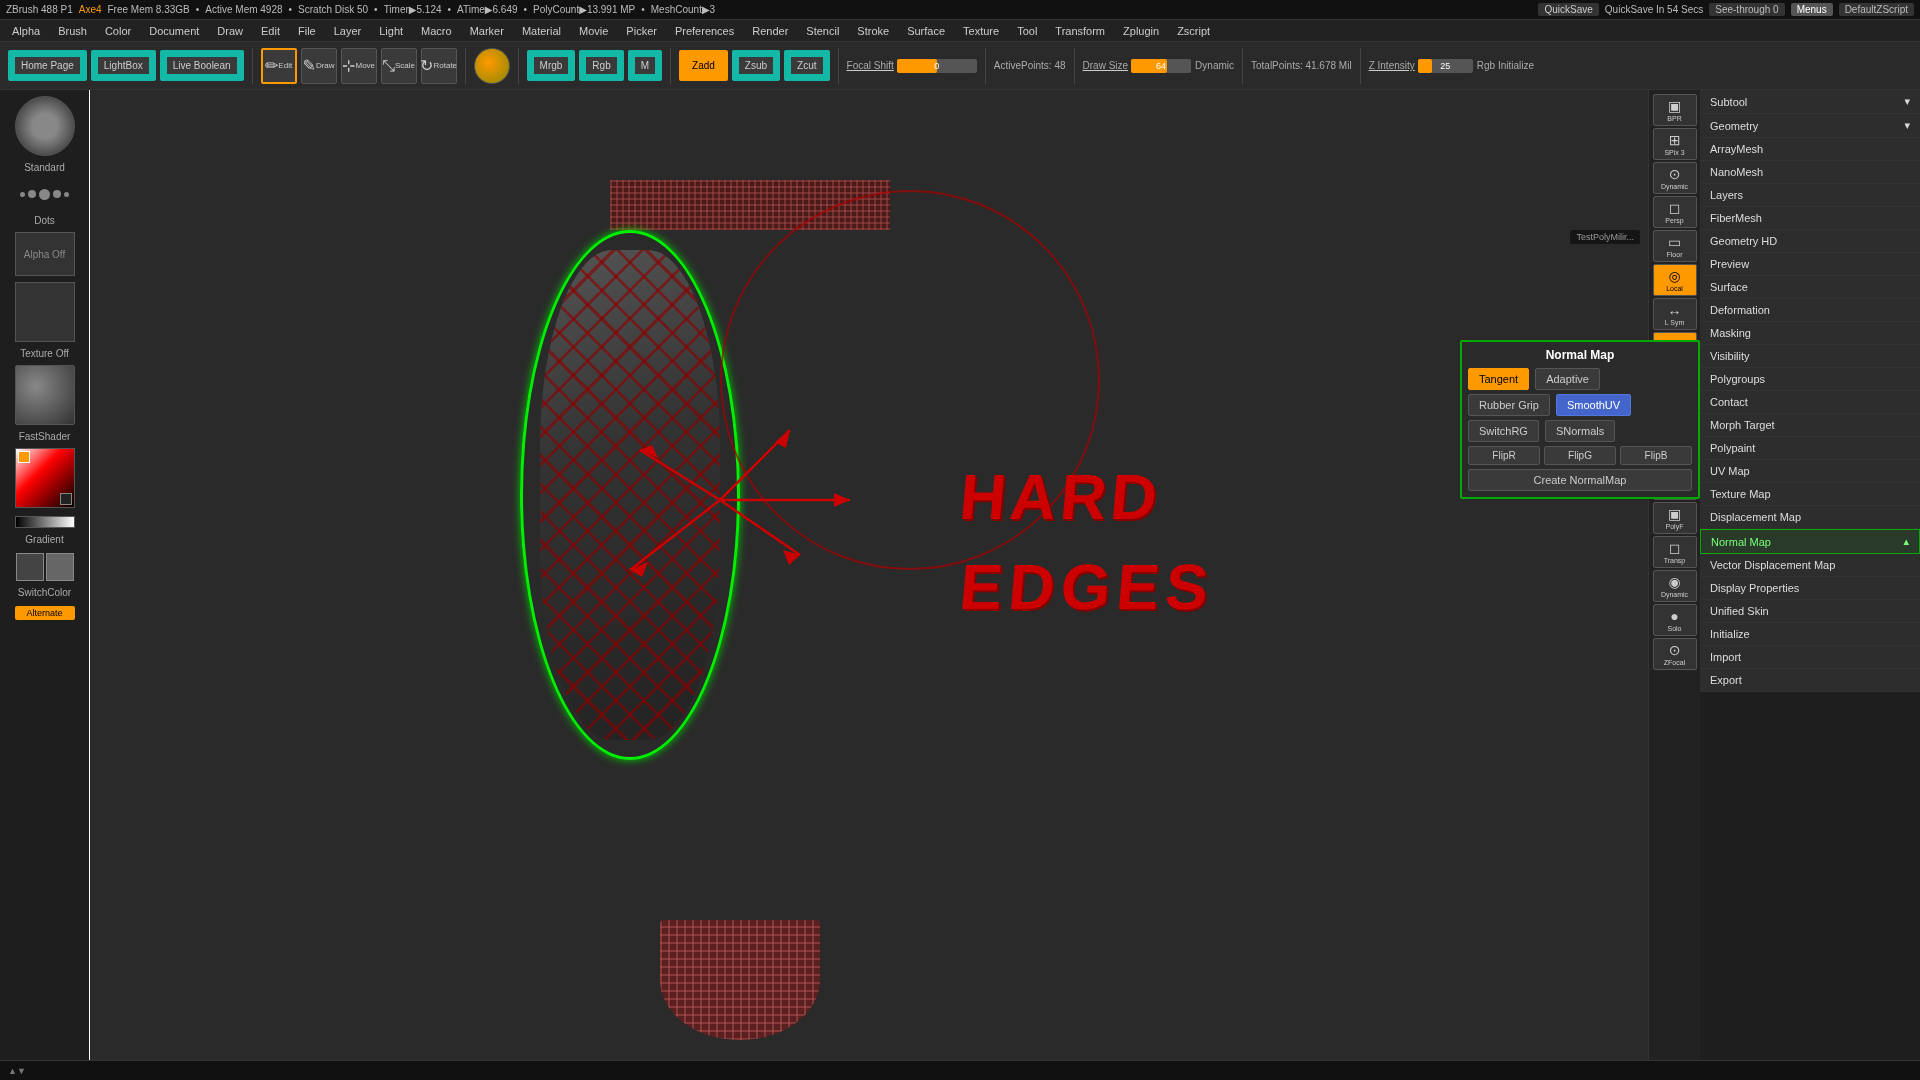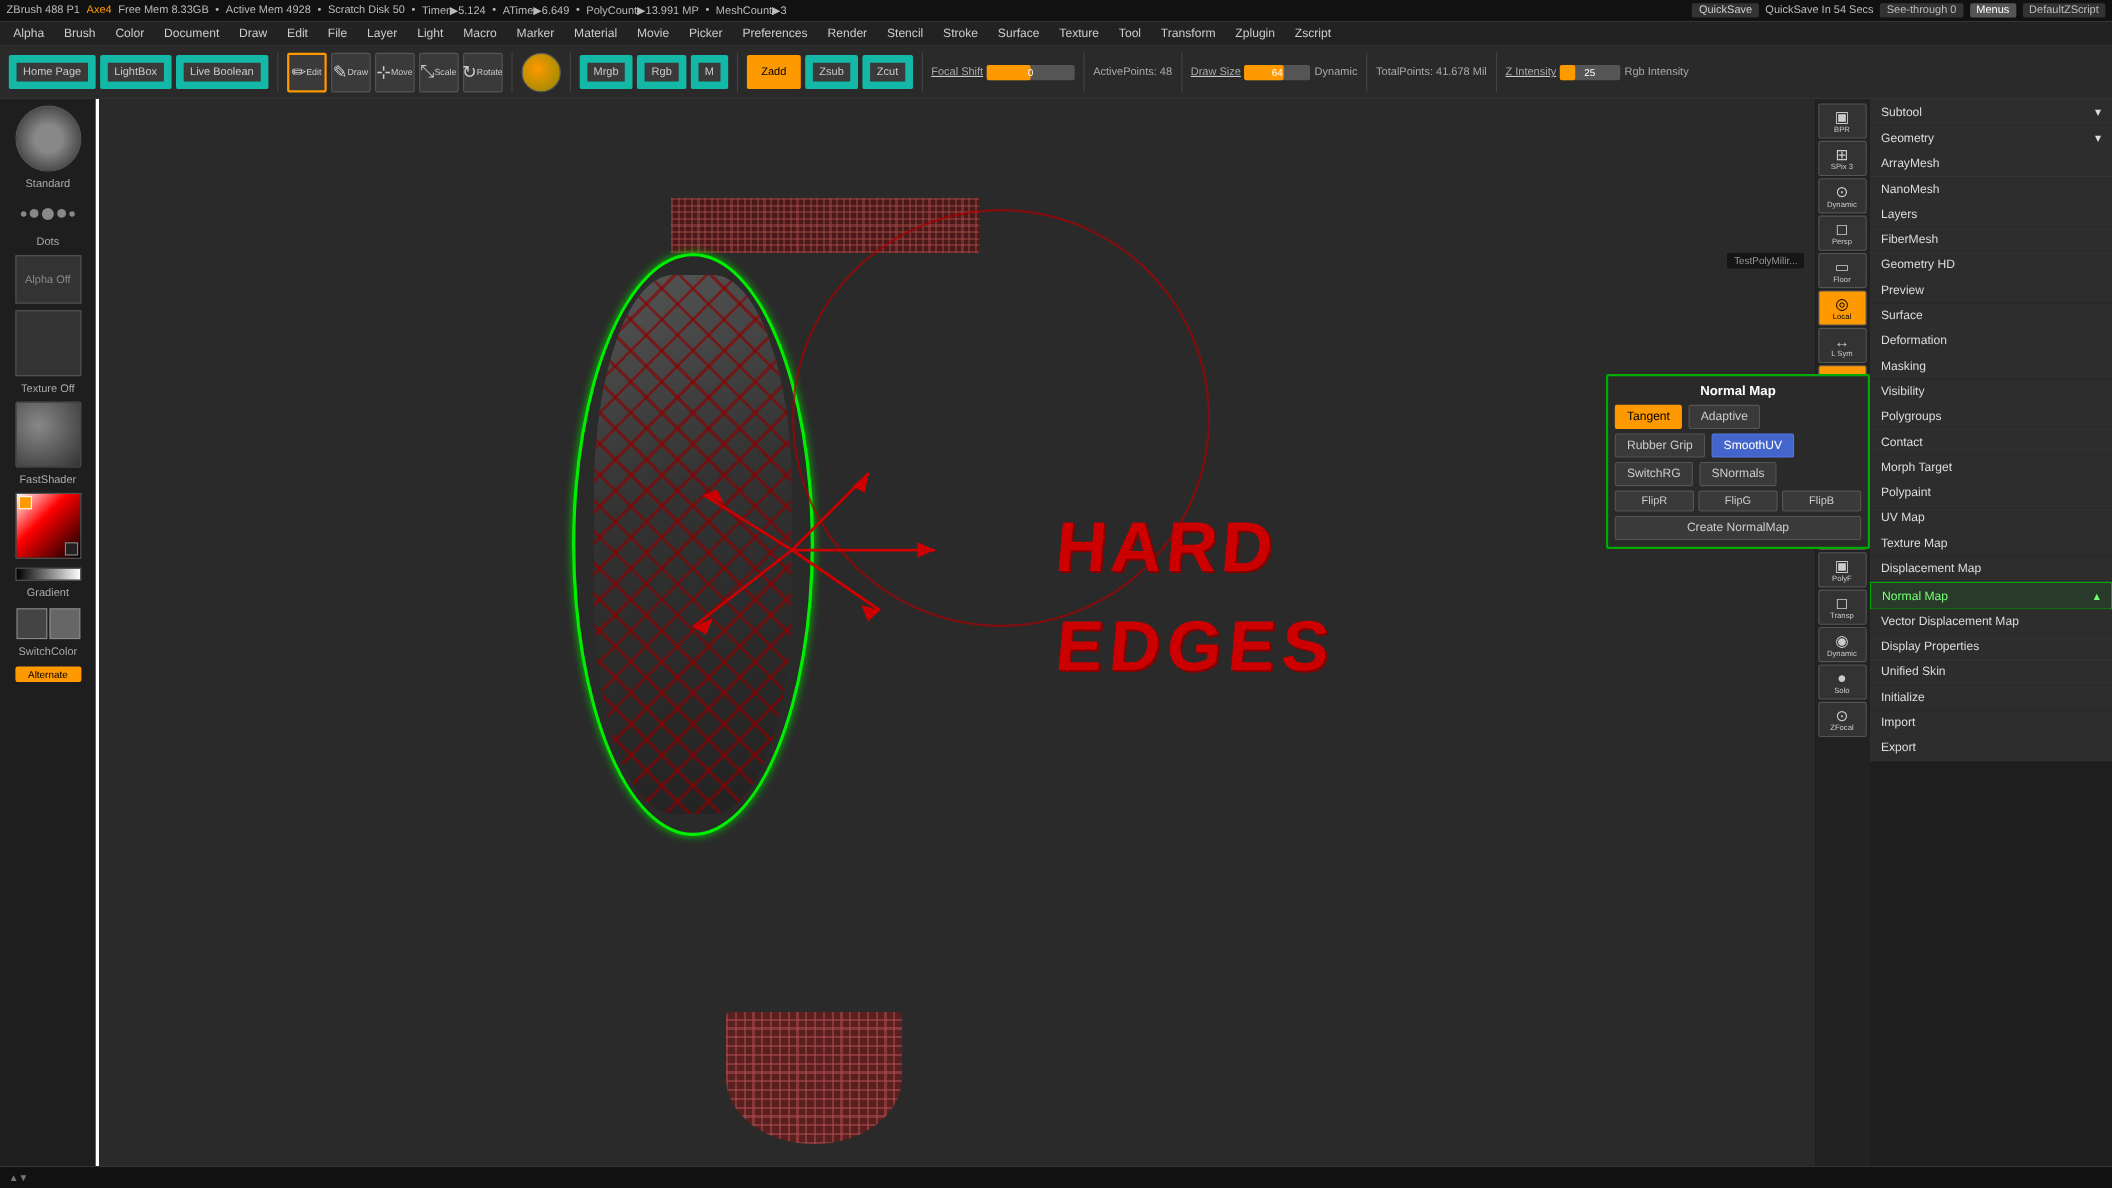--- a/index.html
+++ b/index.html
@@ -116,21 +116,21 @@
 
     
     #left-panel {
       width: 90px;
       background: #1e1e1e;
       display: flex;
       flex-direction: column;
       align-items: center;
       padding: 6px 4px;
       gap: 6px;
-      border-right: 3px solid #ffffff;
+      border-right: 1px solid #ffffff;
       overflow-y: auto;
     }
     .brush-preview {
       width: 60px;
       height: 60px;
       background: radial-gradient(circle, #888 30%, #222 100%);
       border-radius: 50%;
       border: 1px solid #555;
     }
     .left-label {
@@ -555,21 +555,21 @@
   <div class="tool-separator"></div>
   <span class="toolbar-label">TotalPoints: 41.678 Mil</span>
   <div class="tool-separator"></div>
   <div class="toolbar-group">
     <span class="toolbar-label">Z Intensity</span>
     <div class="slider-track" style="width:55px">
       <div class="slider-fill" style="width:25%"></div>
       <div class="slider-text">25</div>
     </div>
   </div>
-  <span class="toolbar-label">Rgb Intensity</span>
+  <span class="toolbar-label">Rgb Initialize</span>
 </div>
 
 <div id="main">
 
   <div id="left-panel">
     <div class="brush-preview"></div>
     <div class="left-label">Standard</div>
     <div class="dots-preview">
       <div class="dot sm"></div>
       <div class="dot"></div>

